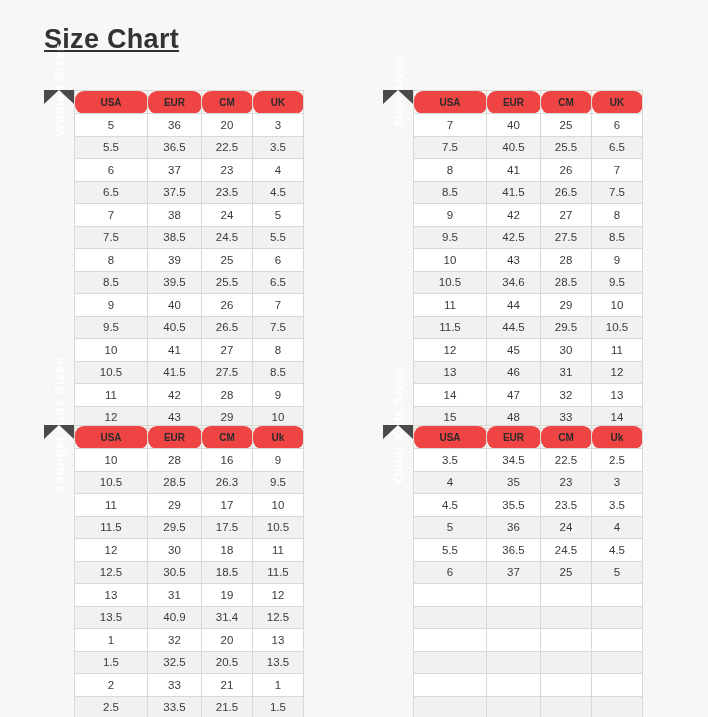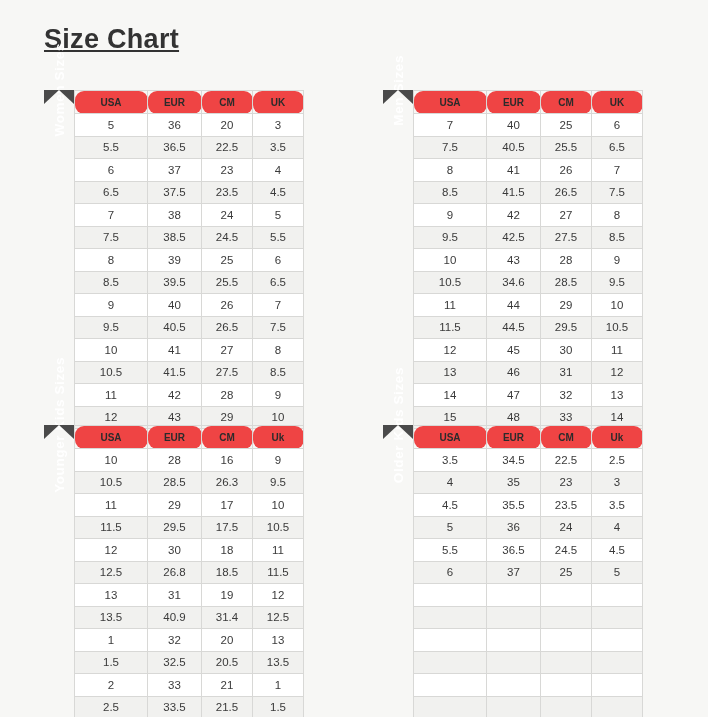--- a/index.html
+++ b/index.html
@@ -361,21 +361,21 @@
           <td>10.5</td>
         </tr>
       <tr>
           <td>12</td>
           <td>30</td>
           <td>18</td>
           <td>11</td>
         </tr>
       <tr>
           <td>12.5</td>
-          <td>26.8</td>
+          <td>30.5</td>
           <td>18.5</td>
           <td>11.5</td>
         </tr>
       <tr>
           <td>13</td>
           <td>31</td>
           <td>19</td>
           <td>12</td>
         </tr>
       <tr>

